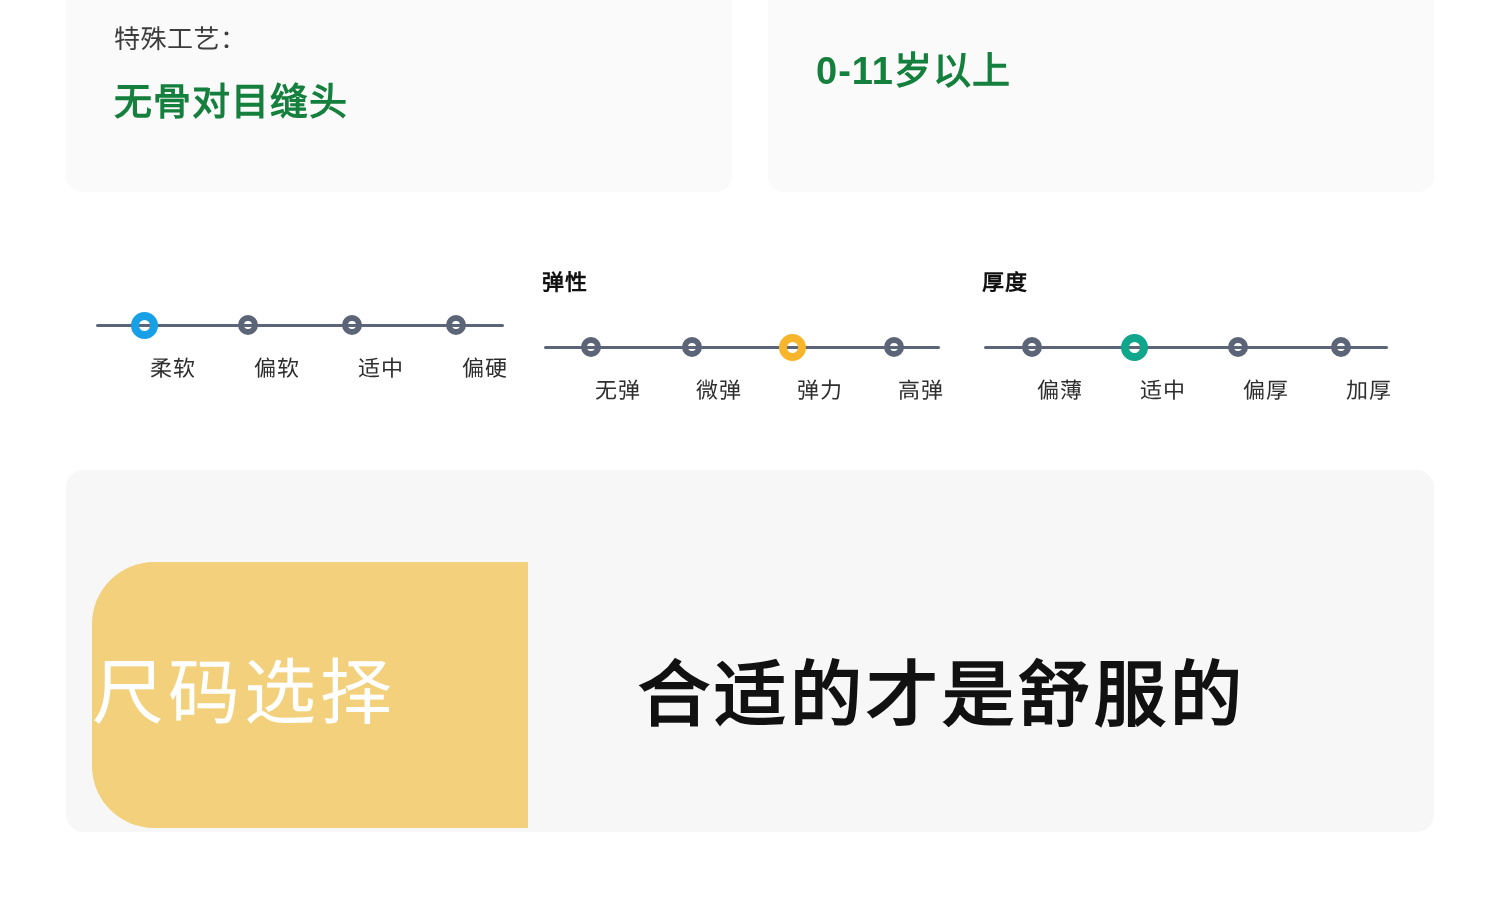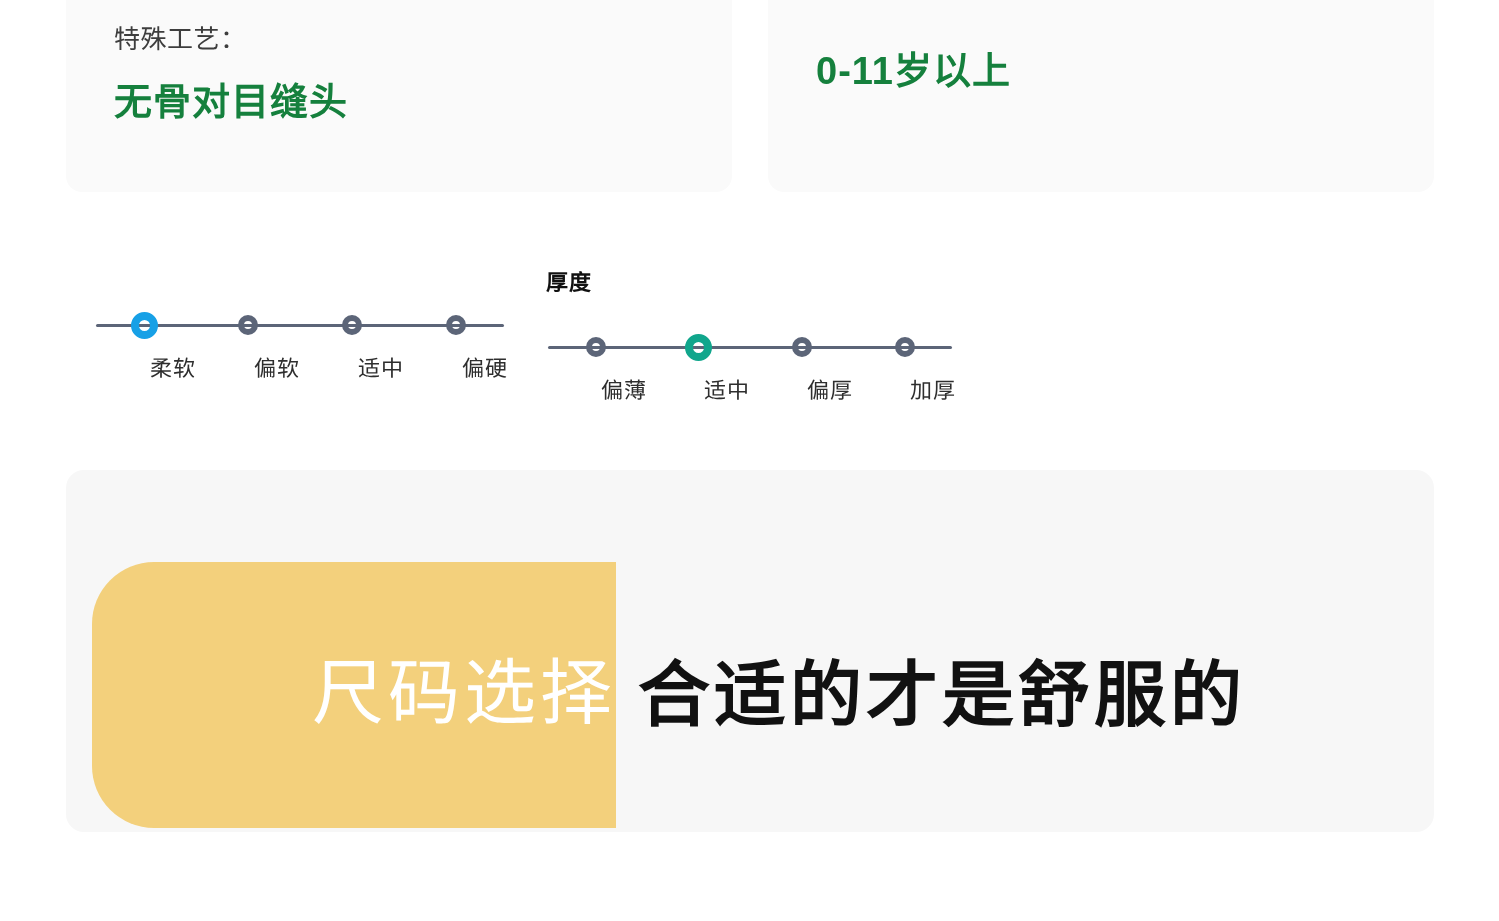--- a/index.html
+++ b/index.html
@@ -144,30 +144,30 @@
     width: 1368px;
     height: 362px;
     background: #f7f7f7;
     border-radius: 18px;
     overflow: hidden;
   }
   .banner-badge {
     position: absolute;
     left: 26px;
     top: 92px;
-    width: 524px;
+    width: 436px;
     height: 266px;
     background: #f3d07c;
     border-top-left-radius: 62px;
     border-bottom-left-radius: 62px;
     border-top-right-radius: 0;
     border-bottom-right-radius: 0;
     display: flex;
     align-items: center;
-    justify-content: flex-end;
+    justify-content: flex-start;
   }
   .banner-badge-text {
     font-size: 72px;
     color: #ffffff;
     letter-spacing: 4px;
     line-height: 1;
     font-weight: 400;
     margin-top: -4px;
   }
   .banner-headline {
@@ -223,20 +223,46 @@
       </div>
     </div>
     <div class="scale-labels">
       <div class="scale-label">柔软</div>
       <div class="scale-label">偏软</div>
       <div class="scale-label">适中</div>
       <div class="scale-label">偏硬</div>
     </div>
   </div>
 
+  <div class="scale-group g1">
+    <div class="scale-title">弹性</div>
+    <div class="scale-track">
+      <div class="scale-line" style="background: rgb(92, 101, 120);"></div>
+      <div class="scale-dots">
+        <div class="scale-dot-cell">
+          <span class="dot" style="border-color: rgb(92, 101, 120);"></span>
+        </div>
+        <div class="scale-dot-cell">
+          <span class="dot" style="border-color: rgb(92, 101, 120);"></span>
+        </div>
+        <div class="scale-dot-cell">
+          <span class="dot active" style="border-color: rgb(247, 181, 43);"></span>
+        </div>
+        <div class="scale-dot-cell">
+          <span class="dot" style="border-color: rgb(92, 101, 120);"></span>
+        </div>
+      </div>
+    </div>
+    <div class="scale-labels">
+      <div class="scale-label">无弹</div>
+      <div class="scale-label">微弹</div>
+      <div class="scale-label">弹力</div>
+      <div class="scale-label">高弹</div>
+    </div>
+  </div>
 
   <div class="scale-group g2">
     <div class="scale-title">厚度</div>
     <div class="scale-track">
       <div class="scale-line" style="background: rgb(92, 101, 120);"></div>
       <div class="scale-dots">
         <div class="scale-dot-cell">
           <span class="dot" style="border-color: rgb(92, 101, 120);"></span>
         </div>
         <div class="scale-dot-cell">

